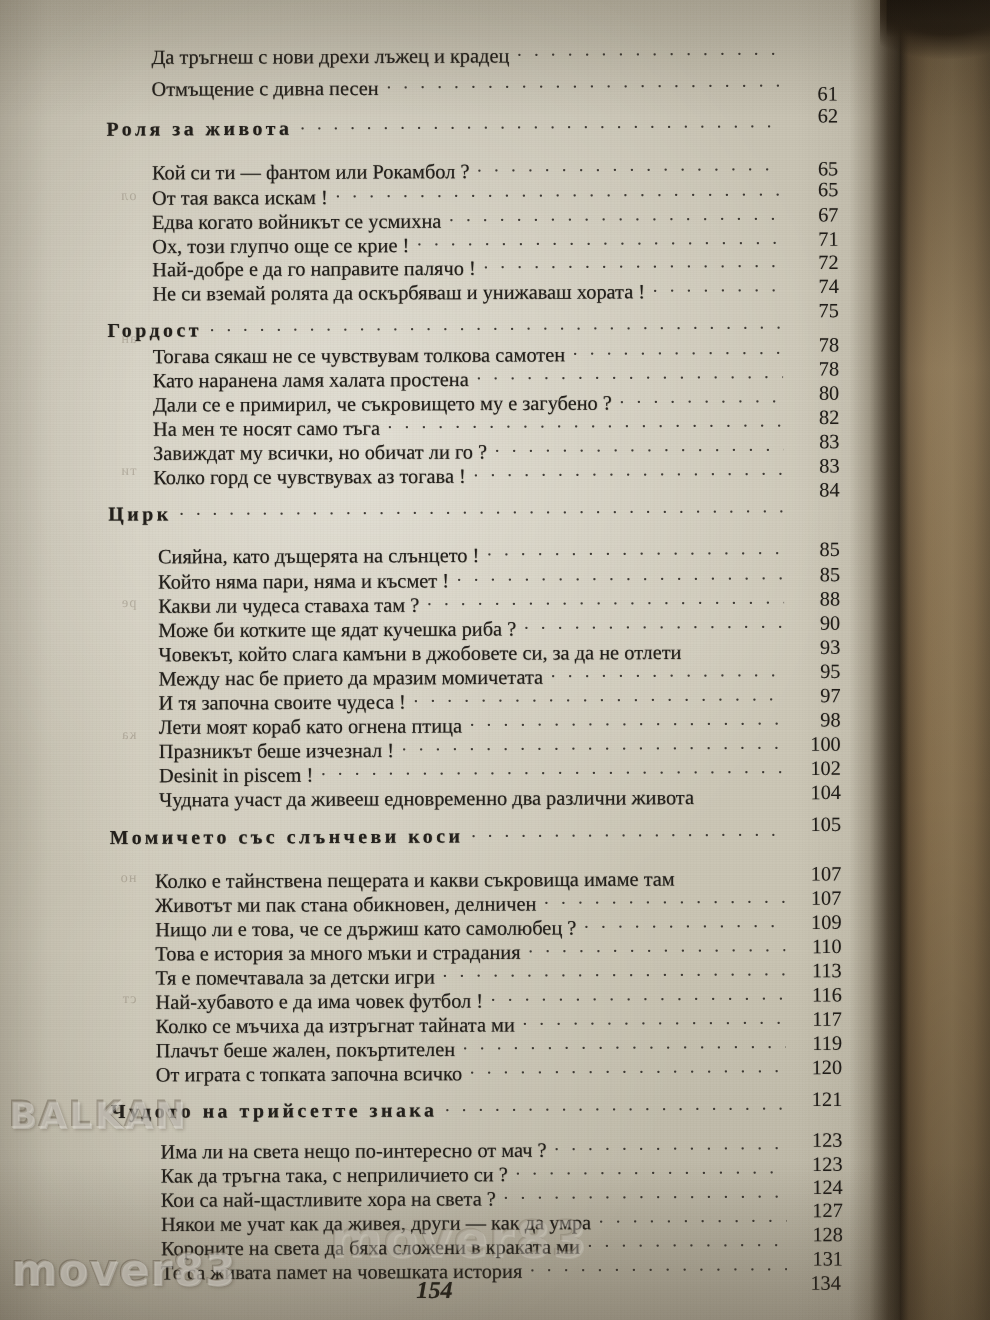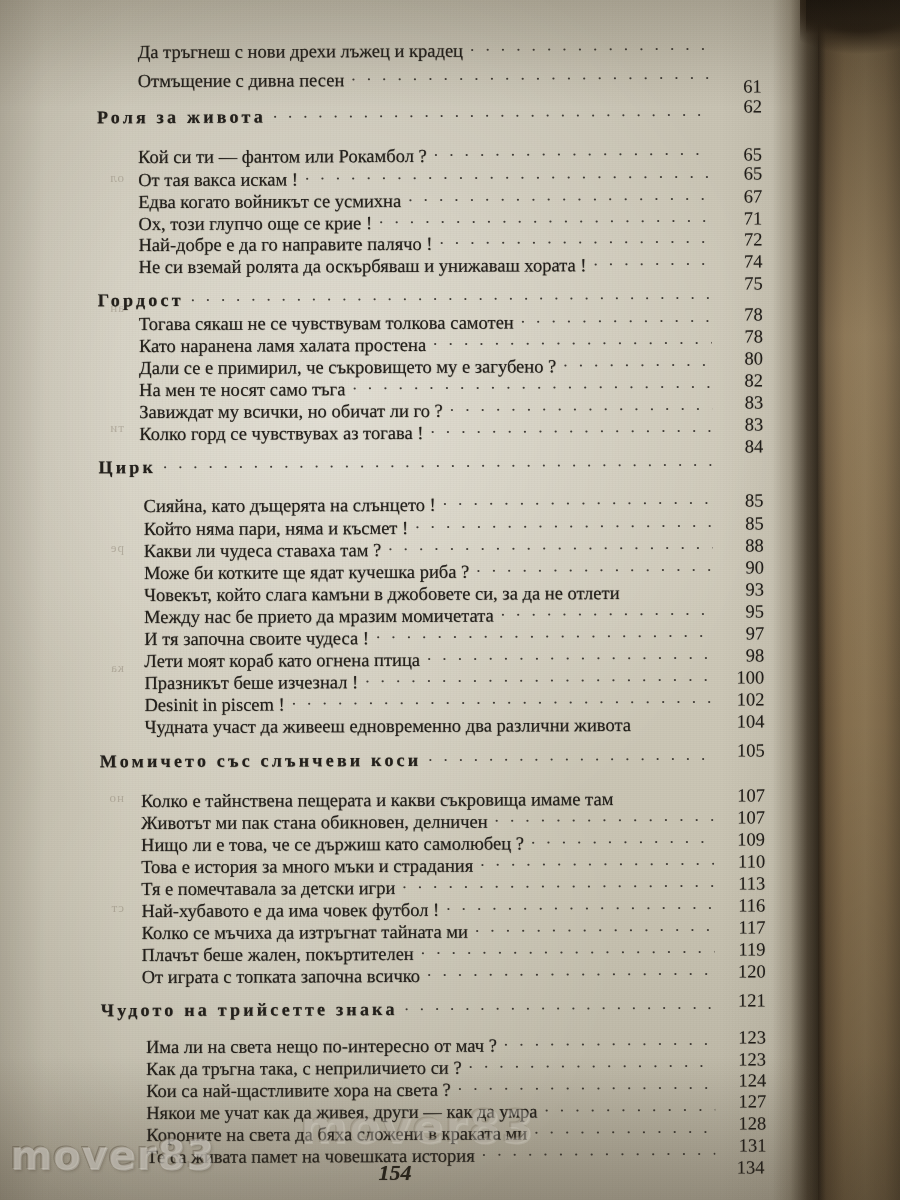--- a/index.html
+++ b/index.html
@@ -551,16 +551,17 @@
 
   <div class="folio" style="top: 1160px;">154</div>
 
   <div class="gutter-shadow"></div>
   <div class="page-edge"></div>
   <div class="page-edge-sheen"></div>
   <div class="top-dark-corner"></div>
   <div class="top-dark-band"></div>
   <div class="paper-vignette"></div>
 
+  <div class="wm wm-balkan">BALKAN</div>
   <div class="wm wm-mover">mover83</div>
   <div class="wm wm-ghost-mid">mover83</div>
 
 </div>
 
 </body></html>

